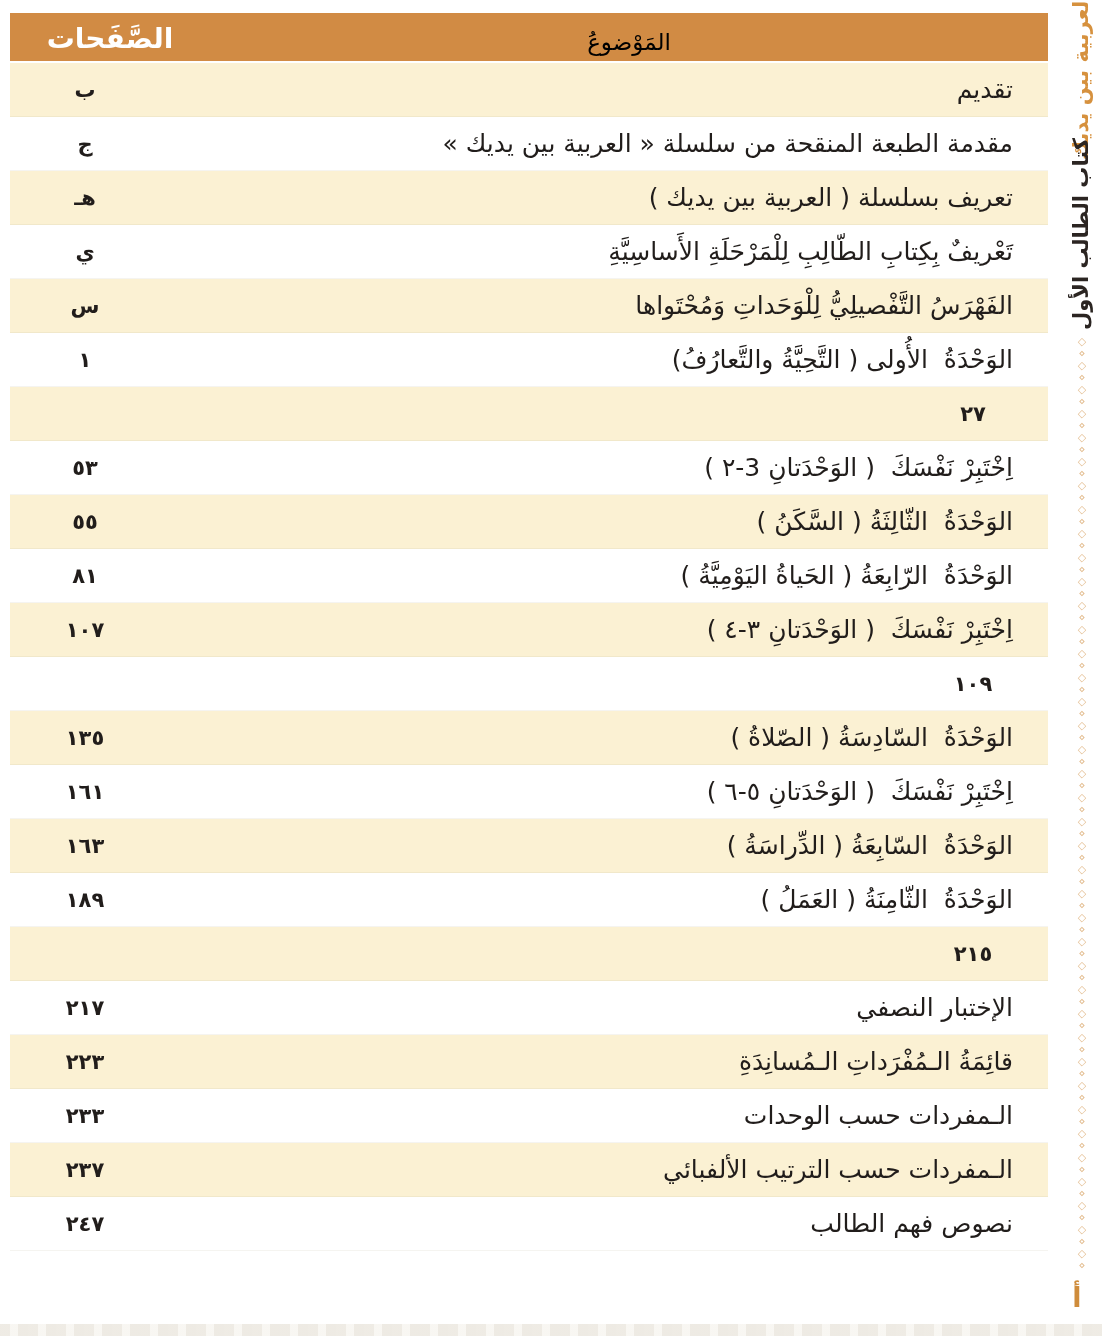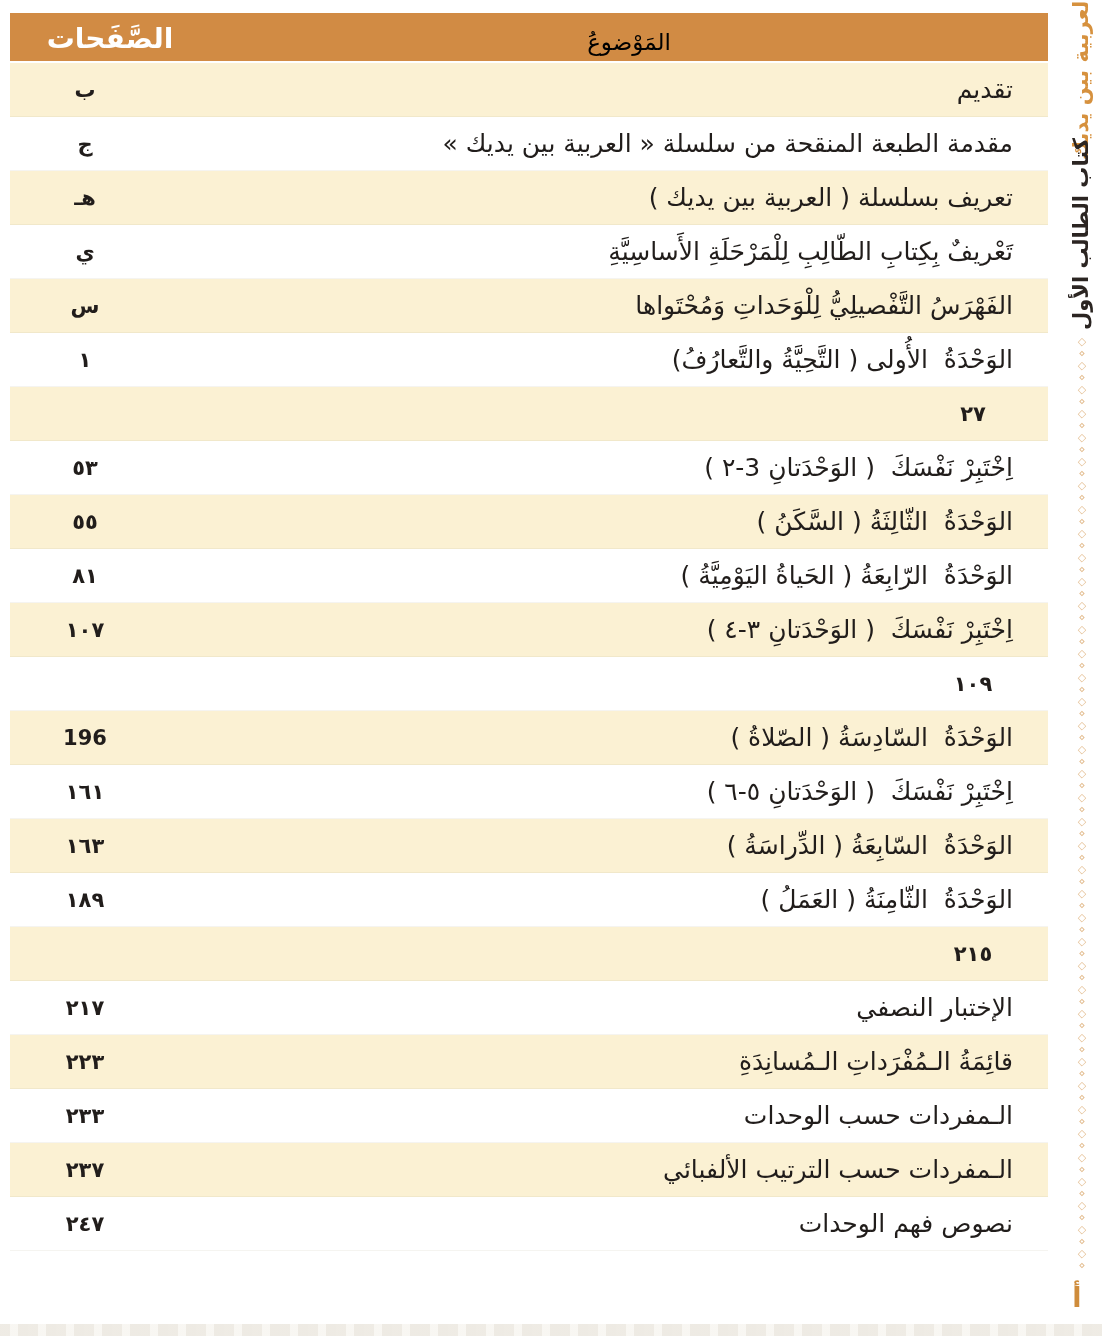--- a/index.html
+++ b/index.html
@@ -78,21 +78,21 @@
       </div>
     <div class="toc-row">
         <div class="topic">اِخْتَبِرْ نَفْسَكَ  ( الوَحْدَتانِ ٣-٤ )</div>
         <div class="pagenum">١٠٧</div>
       </div>
     <div class="toc-row">
         <div class="pagenum">١٠٩</div>
       </div>
     <div class="toc-row">
         <div class="topic">الوَحْدَةُ  السّادِسَةُ ( الصّلاةُ )</div>
-        <div class="pagenum">196</div>
+        <div class="pagenum">١٣٥</div>
       </div>
     <div class="toc-row">
         <div class="topic">اِخْتَبِرْ نَفْسَكَ  ( الوَحْدَتانِ ٥-٦ )</div>
         <div class="pagenum">١٦١</div>
       </div>
     <div class="toc-row">
         <div class="topic">الوَحْدَةُ  السّابِعَةُ ( الدِّراسَةُ )</div>
         <div class="pagenum">١٦٣</div>
       </div>
     <div class="toc-row">
@@ -112,21 +112,21 @@
       </div>
     <div class="toc-row">
         <div class="topic">الـمفردات حسب الوحدات</div>
         <div class="pagenum">٢٣٣</div>
       </div>
     <div class="toc-row">
         <div class="topic">الـمفردات حسب الترتيب الألفبائي</div>
         <div class="pagenum">٢٣٧</div>
       </div>
     <div class="toc-row">
-        <div class="topic">نصوص فهم الوحدات</div>
+        <div class="topic">نصوص فهم الطالب</div>
         <div class="pagenum">٢٤٧</div>
       </div>
   </div>
 </div>
 
 <div class="v-text series-title">العربية بين يديك</div>
 <div class="v-text book-title">كتاب الطالب الأول</div>
 <div class="chain">◇
 ⋄
 ◇

